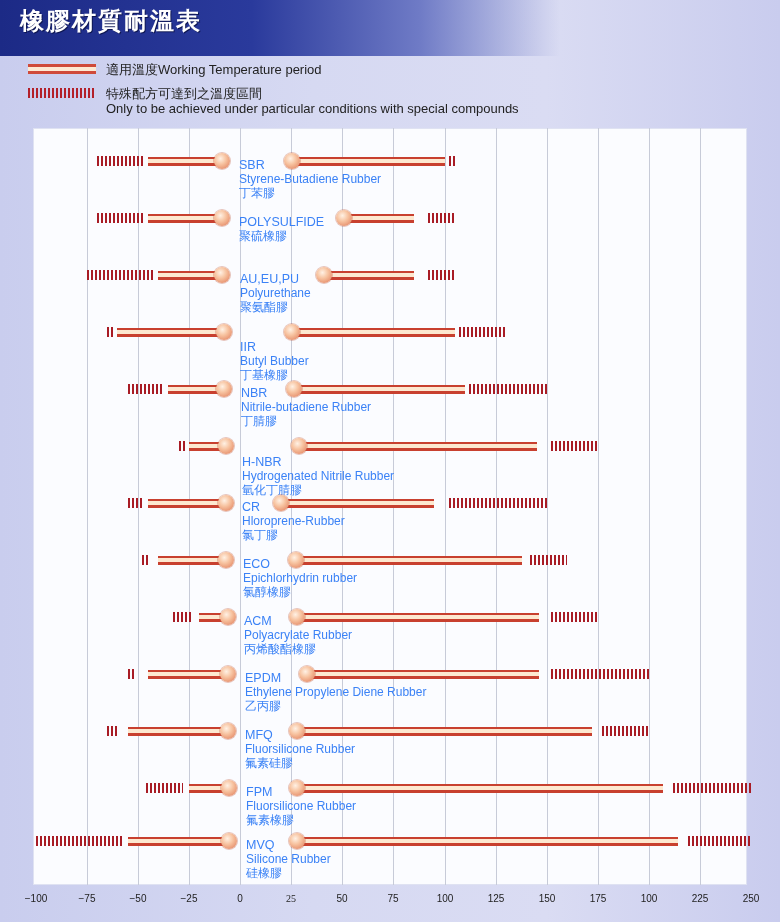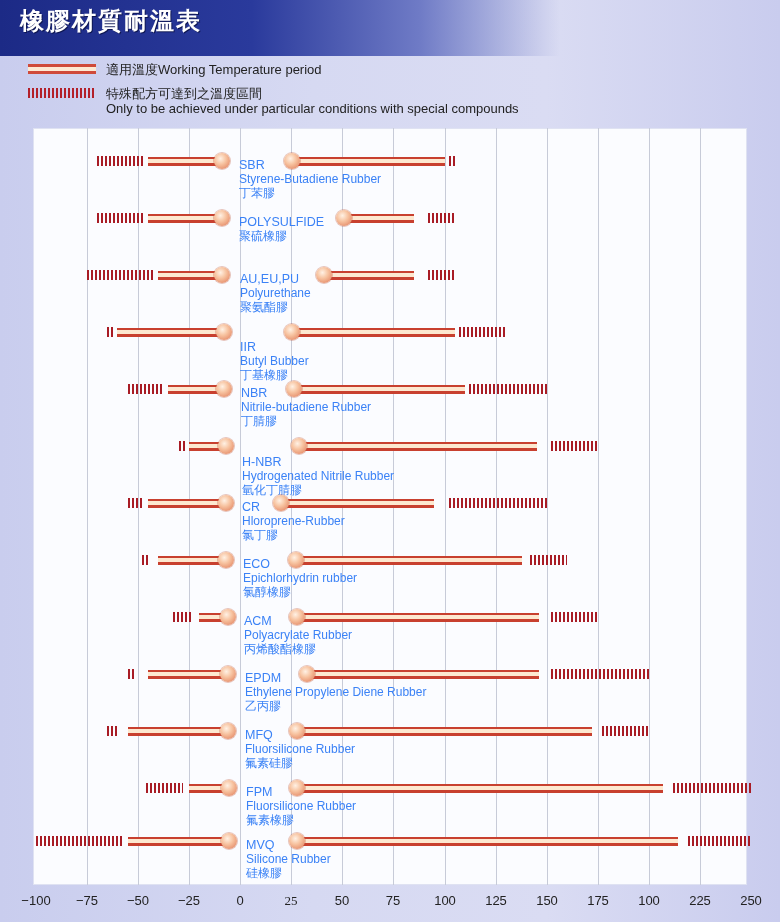--- a/index.html
+++ b/index.html
@@ -31,21 +31,21 @@
   }
   .panel {
     position:absolute; left:33px; top:128px; width:714px; height:757px;
     background:#fbfcff;
     box-shadow: inset 0 0 0 1px #dfe2f2;
   }
   .grid {
     position:absolute; top:128px; height:757px; width:1px; background:#c7cbd8;
   }
   .tick {
-    position:absolute; top:893px; font-size:13px; color:#222; transform:translateX(-50%);
+    position:absolute; top:893px; font-size:10px; color:#222; transform:translateX(-50%);
     font-family: "Liberation Sans", sans-serif;
   }
   .seg-working {
     position:absolute; height:9px;
     background: linear-gradient(180deg,#c8402f 0%,#c8402f 25%,#fde8d0 25%,#fde8d0 72%,#c8402f 72%,#c8402f 100%);
   }
   .seg-special {
     position:absolute; height:10px;
     background: repeating-linear-gradient(90deg,#a81c25 0px,#a81c25 2px,transparent 2px,transparent 4px);
   }

